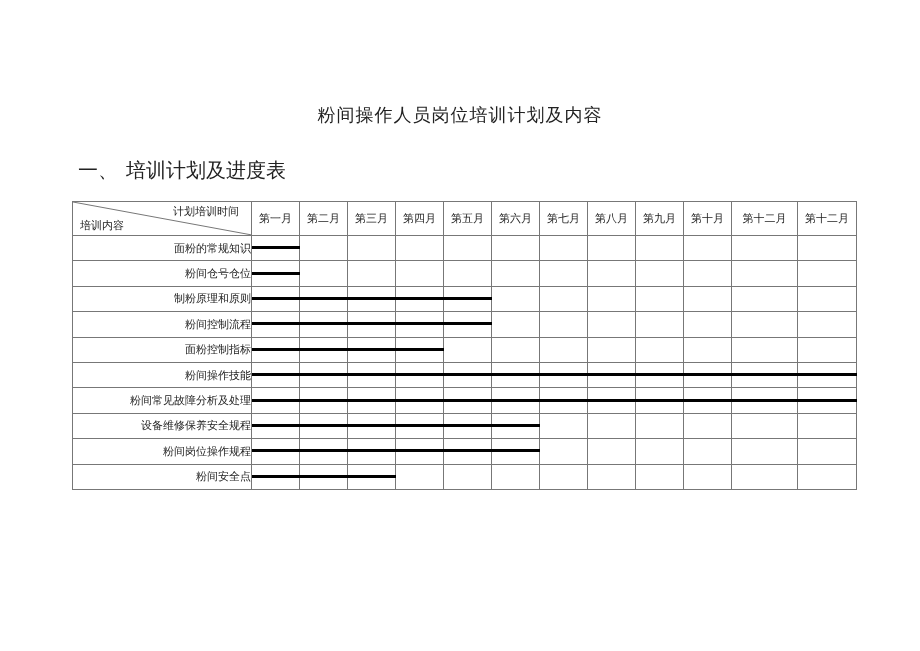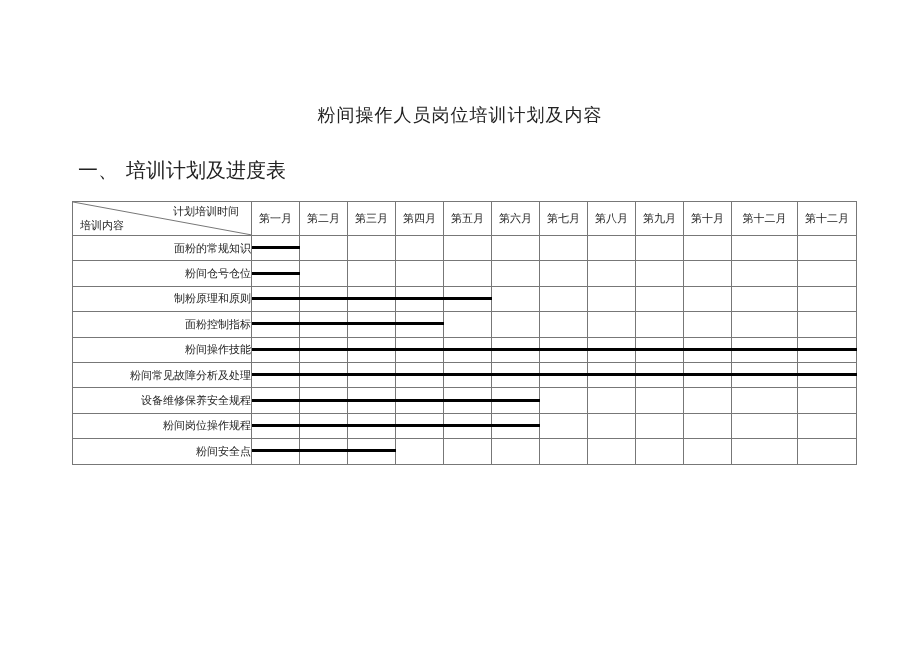--- a/index.html
+++ b/index.html
@@ -113,20 +113,37 @@
         <td></td>
         <td></td>
         <td></td>
         <td></td>
         <td></td>
         <td></td>
         <td></td>
         <td></td>
       </tr>
       <tr>
+        <td class="label">粉间控制流程</td>
+        <td class="gantt">
+          <div class="bar" style="width: 240px; background: rgb(0, 0, 0); z-index: 2;"></div>
+        </td>
+        <td></td>
+        <td></td>
+        <td></td>
+        <td></td>
+        <td></td>
+        <td></td>
+        <td></td>
+        <td></td>
+        <td></td>
+        <td></td>
+        <td></td>
+      </tr>
+      <tr>
         <td class="label">面粉控制指标</td>
         <td class="gantt">
           <div class="bar" style="width: 192px; background: rgb(0, 0, 0); z-index: 2;"></div>
         </td>
         <td></td>
         <td></td>
         <td></td>
         <td></td>
         <td></td>
         <td></td>

